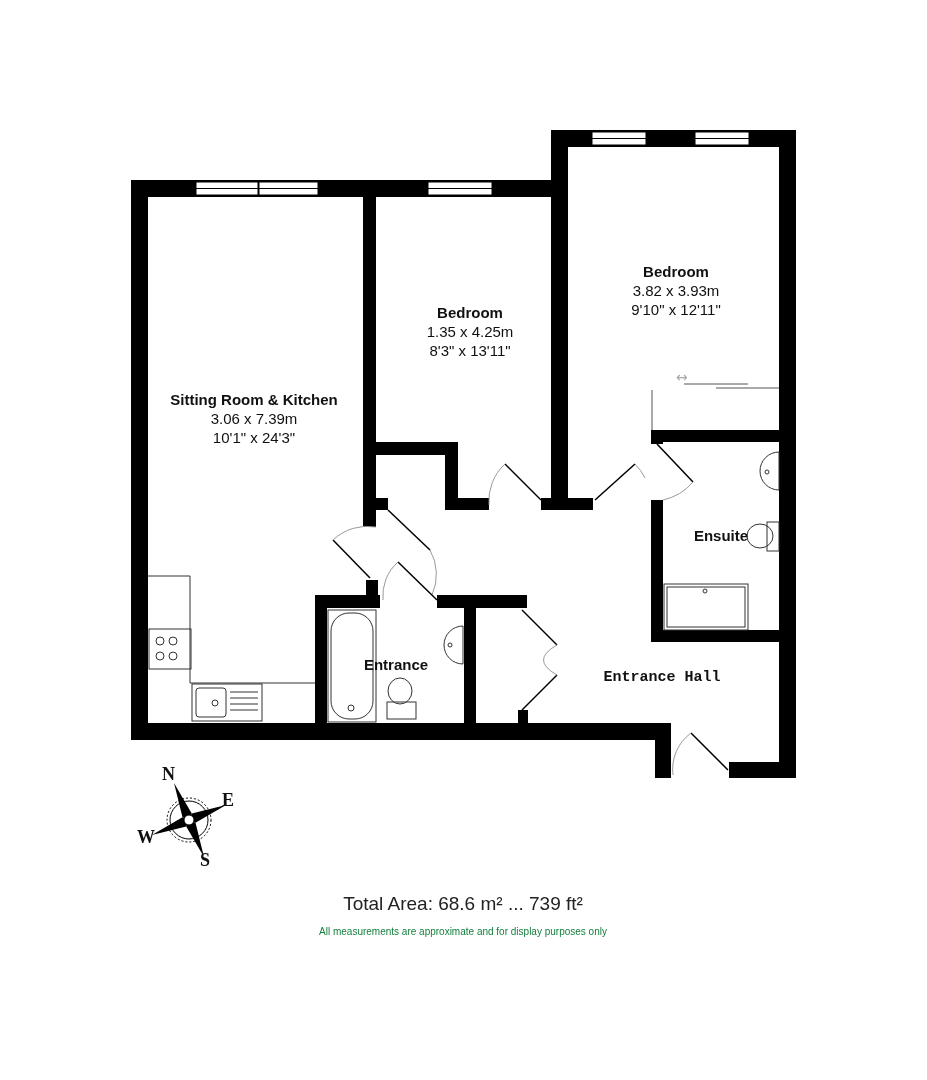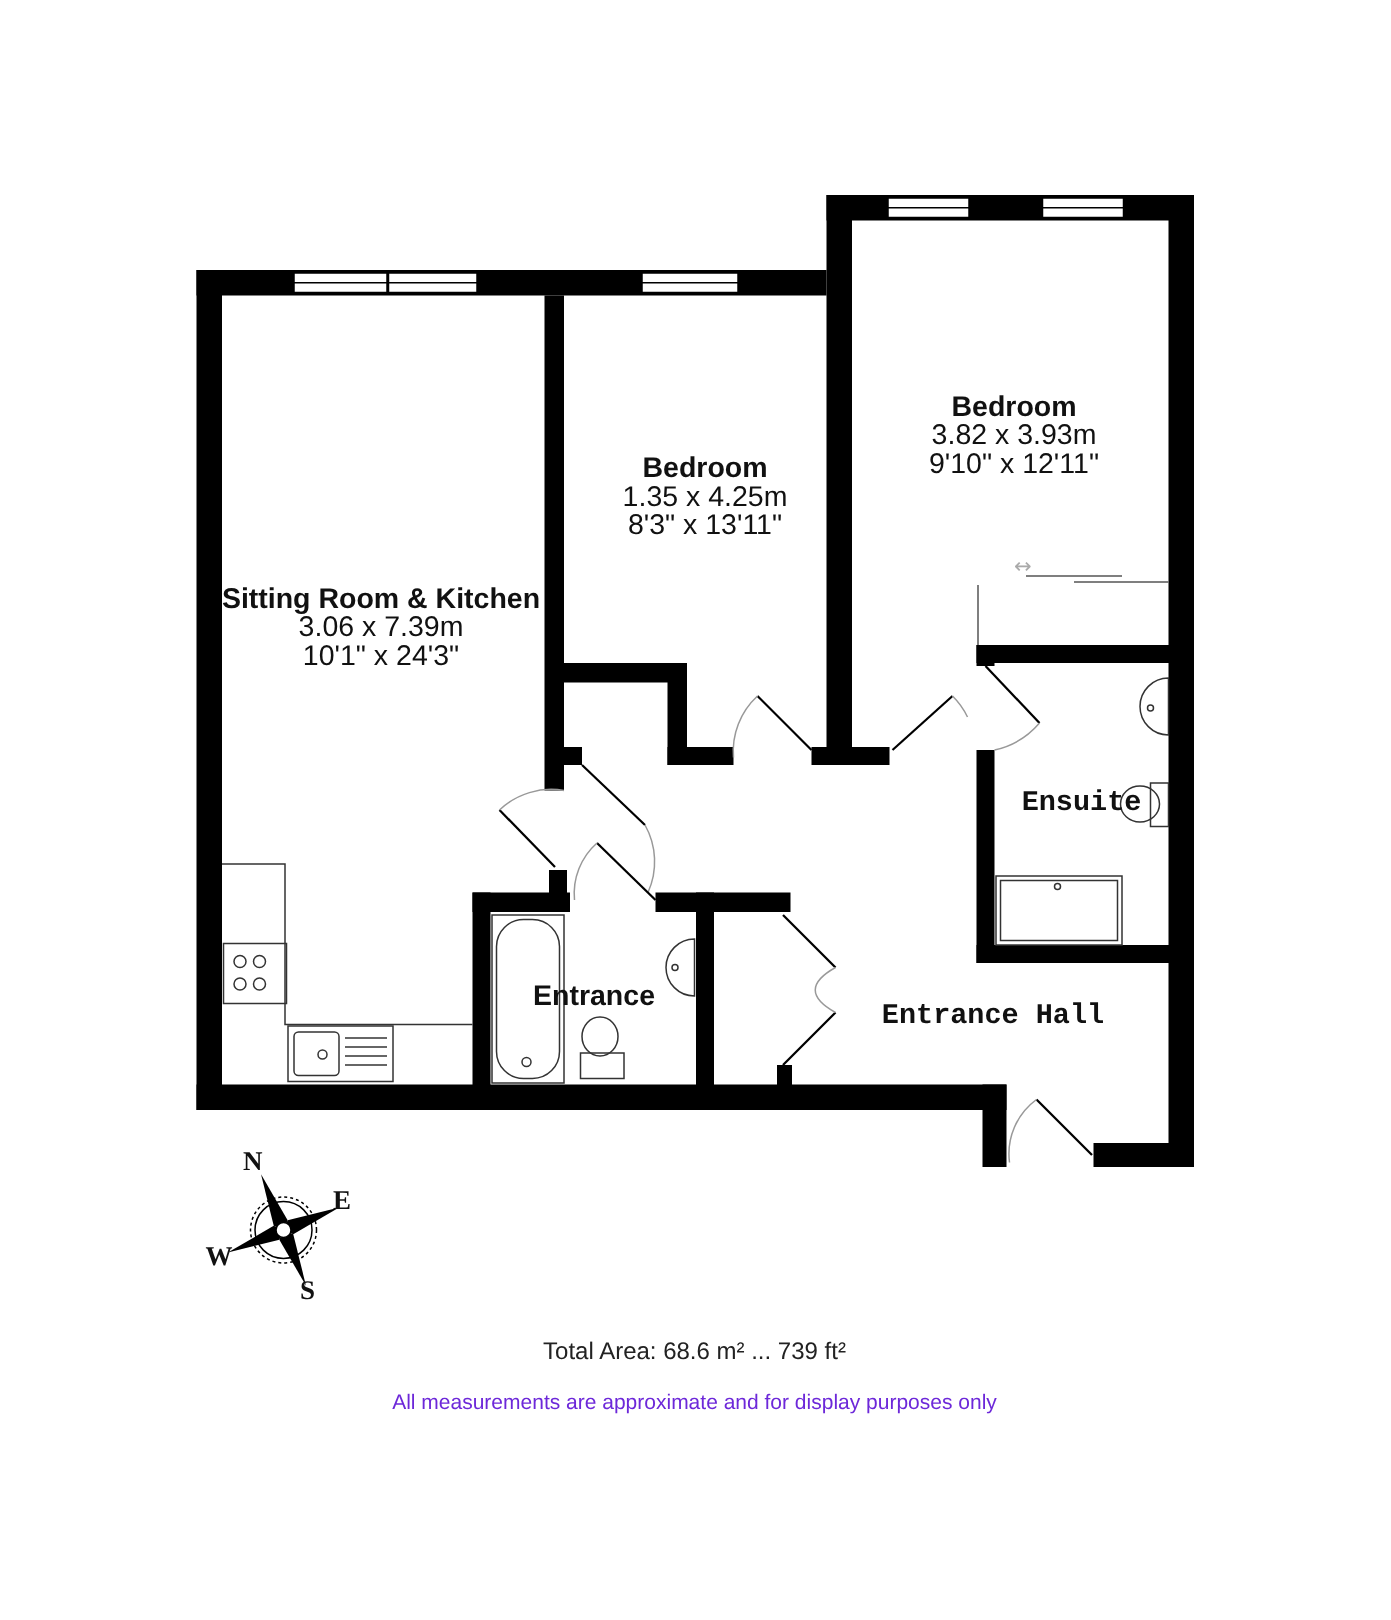--- a/index.html
+++ b/index.html
@@ -1,21 +1,21 @@
 <!DOCTYPE html>
 <html><head>
 <meta charset="utf-8">
 <style>
   html,body{margin:0;padding:0;background:#fff;}
   body{width:927px;height:1080px;position:relative;overflow:hidden;font-family:"Liberation Sans",sans-serif;}
   svg{position:absolute;left:0;top:0;}
-  .lbl{position:absolute;text-align:center;color:#111;font-size:19px;line-height:19px;white-space:nowrap;transform:translateX(-50%);}
+  .lbl{position:absolute;text-align:center;color:#111;font-size:15px;line-height:19px;white-space:nowrap;transform:translateX(-50%);}
   .lbl .name{font-weight:bold;}
-  .footer-area{position:absolute;left:463px;top:893px;transform:translateX(-50%);font-size:16px;color:#222;white-space:nowrap;}
-  .footer-note{position:absolute;left:463px;top:926px;transform:translateX(-50%);font-size:14px;color:#6d28d9;white-space:nowrap;}
+  .footer-area{position:absolute;left:463px;top:893px;transform:translateX(-50%);font-size:19px;color:#222;white-space:nowrap;}
+  .footer-note{position:absolute;left:463px;top:926px;transform:translateX(-50%);font-size:10px;color:#15803d;white-space:nowrap;}
   .compass-letter{position:absolute;font-family:"Liberation Serif",serif;font-weight:bold;font-size:18px;color:#111;}
 </style>
 </head>
 <body>
 
 <svg width="927" height="1080" viewBox="0 0 927 1080">
   <g fill="#000">
 
     <rect x="131" y="180" width="17" height="560"></rect>
 
@@ -143,21 +143,21 @@
 <div class="lbl" style="left:470px;top:303px;">
   <div class="name">Bedroom</div>
   <div>1.35 x 4.25m</div>
   <div>8'3" x 13'11"</div>
 </div>
 <div class="lbl" style="left:676px;top:262px;">
   <div class="name">Bedroom</div>
   <div>3.82 x 3.93m</div>
   <div>9'10" x 12'11"</div>
 </div>
-<div class="lbl" style="left:721px;top:526px;font-family:Liberation Mono, monospace;">
+<div class="lbl" style="left:721px;top:526px;">
   <div class="name">Ensuite</div>
 </div>
 <div class="lbl" style="left:396px;top:655px;">
   <div class="name">Entrance</div>
 </div>
 <div class="lbl" style="left:662px;top:668px;font-family:Liberation Mono, monospace;">
   <div class="name">Entrance Hall</div>
 </div>
 
 <span class="compass-letter" style="left:162px;top:764px;">N</span>

